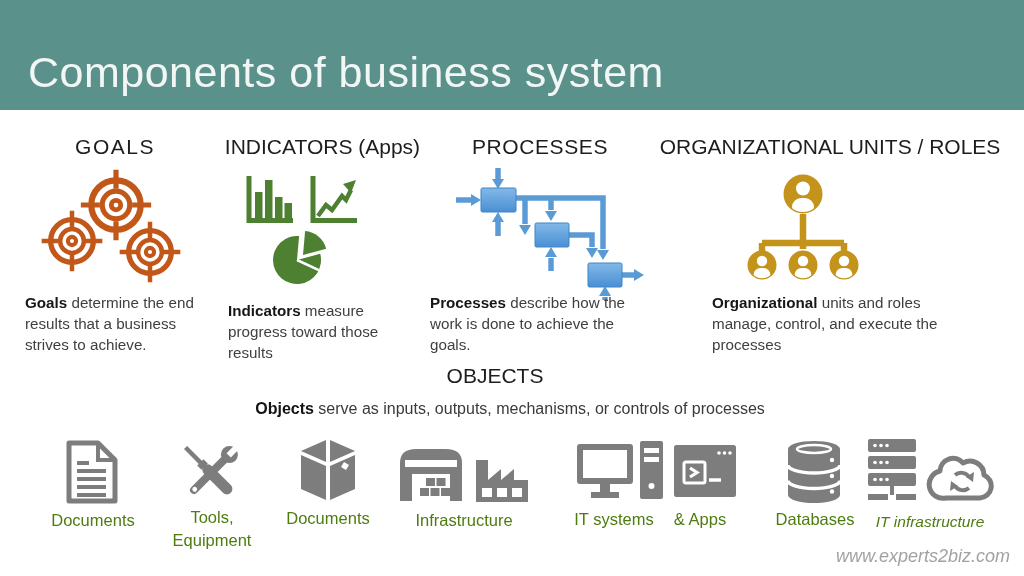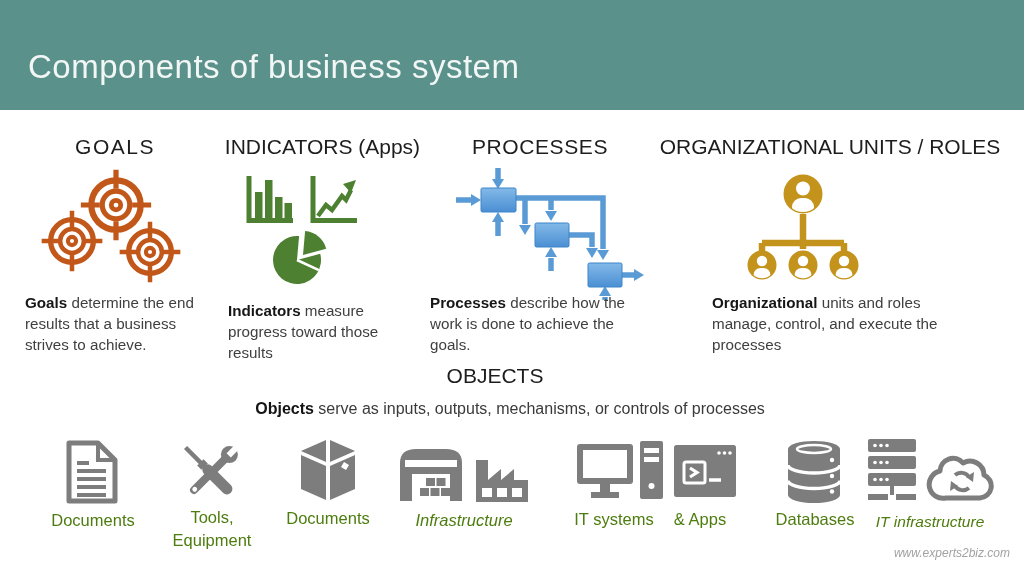--- a/index.html
+++ b/index.html
@@ -7,21 +7,21 @@
     --processes:#5b9bd5; --org:#c3931b; --gray:#7d7d7d;
   }
   html,body{margin:0;padding:0;background:#e9e9e9;}
   .slide{
     position:relative;width:1024px;height:576px;background:#ffffff;
     font-family:"Liberation Sans","DejaVu Sans",sans-serif;overflow:hidden;
   }
   .band{position:absolute;left:0;top:0;width:1024px;height:110px;background:var(--header);}
   .slide-title{
     position:absolute;left:28px;top:48px;margin:0;
-    font-size:33px;font-weight:300;color:#f2f7f6;letter-spacing:.5px;
+    font-size:43px;font-weight:300;color:#f2f7f6;letter-spacing:.5px;
   }
   .col-h{
     position:absolute;top:135px;margin:0;font-size:21px;font-weight:400;
     color:#1d1d1d;text-align:center;white-space:nowrap;
   }
   .col-p{
     position:absolute;top:292px;margin:0;font-size:15.2px;line-height:21px;color:#3f3f3f;
   }
   .col-p b{color:#161616;font-weight:700;}
   .abs{position:absolute;}
@@ -33,21 +33,21 @@
     position:absolute;left:0;top:400px;width:1020px;margin:0;text-align:center;
     font-size:16px;color:#3a3a3a;
   }
   .obj-sub b{color:#141414;font-weight:700;}
   .obj-label{
     position:absolute;margin:0;text-align:center;font-size:16.5px;color:#4d7c0f;
     white-space:pre-line;line-height:23px;
   }
   .obj-label.small{font-size:15.5px;}
   .footer{
-    position:absolute;right:14px;top:546px;margin:0;font-size:12px;
+    position:absolute;right:14px;top:546px;margin:0;font-size:18px;
     font-style:italic;color:#a2a2a2;
   }
   svg{display:block;}
 </style>
 </head>
 <body>
 
 <div class="slide">
 
   <div class="band">
@@ -301,21 +301,21 @@
     <g fill="currentColor">
       <polygon points="47,31 48,21 40,26"></polygon>
       <polygon points="25,30 24,40 32,35"></polygon>
     </g>
   </svg>
 
   <p class="obj-label" style="left:43px;top:509px;width:100px;">Documents</p>
   <p class="obj-label" style="left:152px;top:506px;width:120px;">Tools,
 Equipment</p>
   <p class="obj-label" style="left:268px;top:507px;width:120px;">Documents</p>
-  <p class="obj-label" style="left:394px;top:509px;width:140px;font-style:italic;">Infrastructure</p>
+  <p class="obj-label" style="left:394px;top:509px;width:140px;">Infrastructure</p>
   <p class="obj-label" style="left:554px;top:508px;width:120px;">IT systems</p>
   <p class="obj-label" style="left:655px;top:508px;width:90px;">&amp; Apps</p>
   <p class="obj-label" style="left:755px;top:508px;width:120px;">Databases</p>
   <p class="obj-label small" style="left:845px;top:510px;width:170px;font-style:italic;">IT infrastructure</p>
 
   <p class="footer">www.experts2biz.com</p>
 
 </div>
 
 </body></html>

